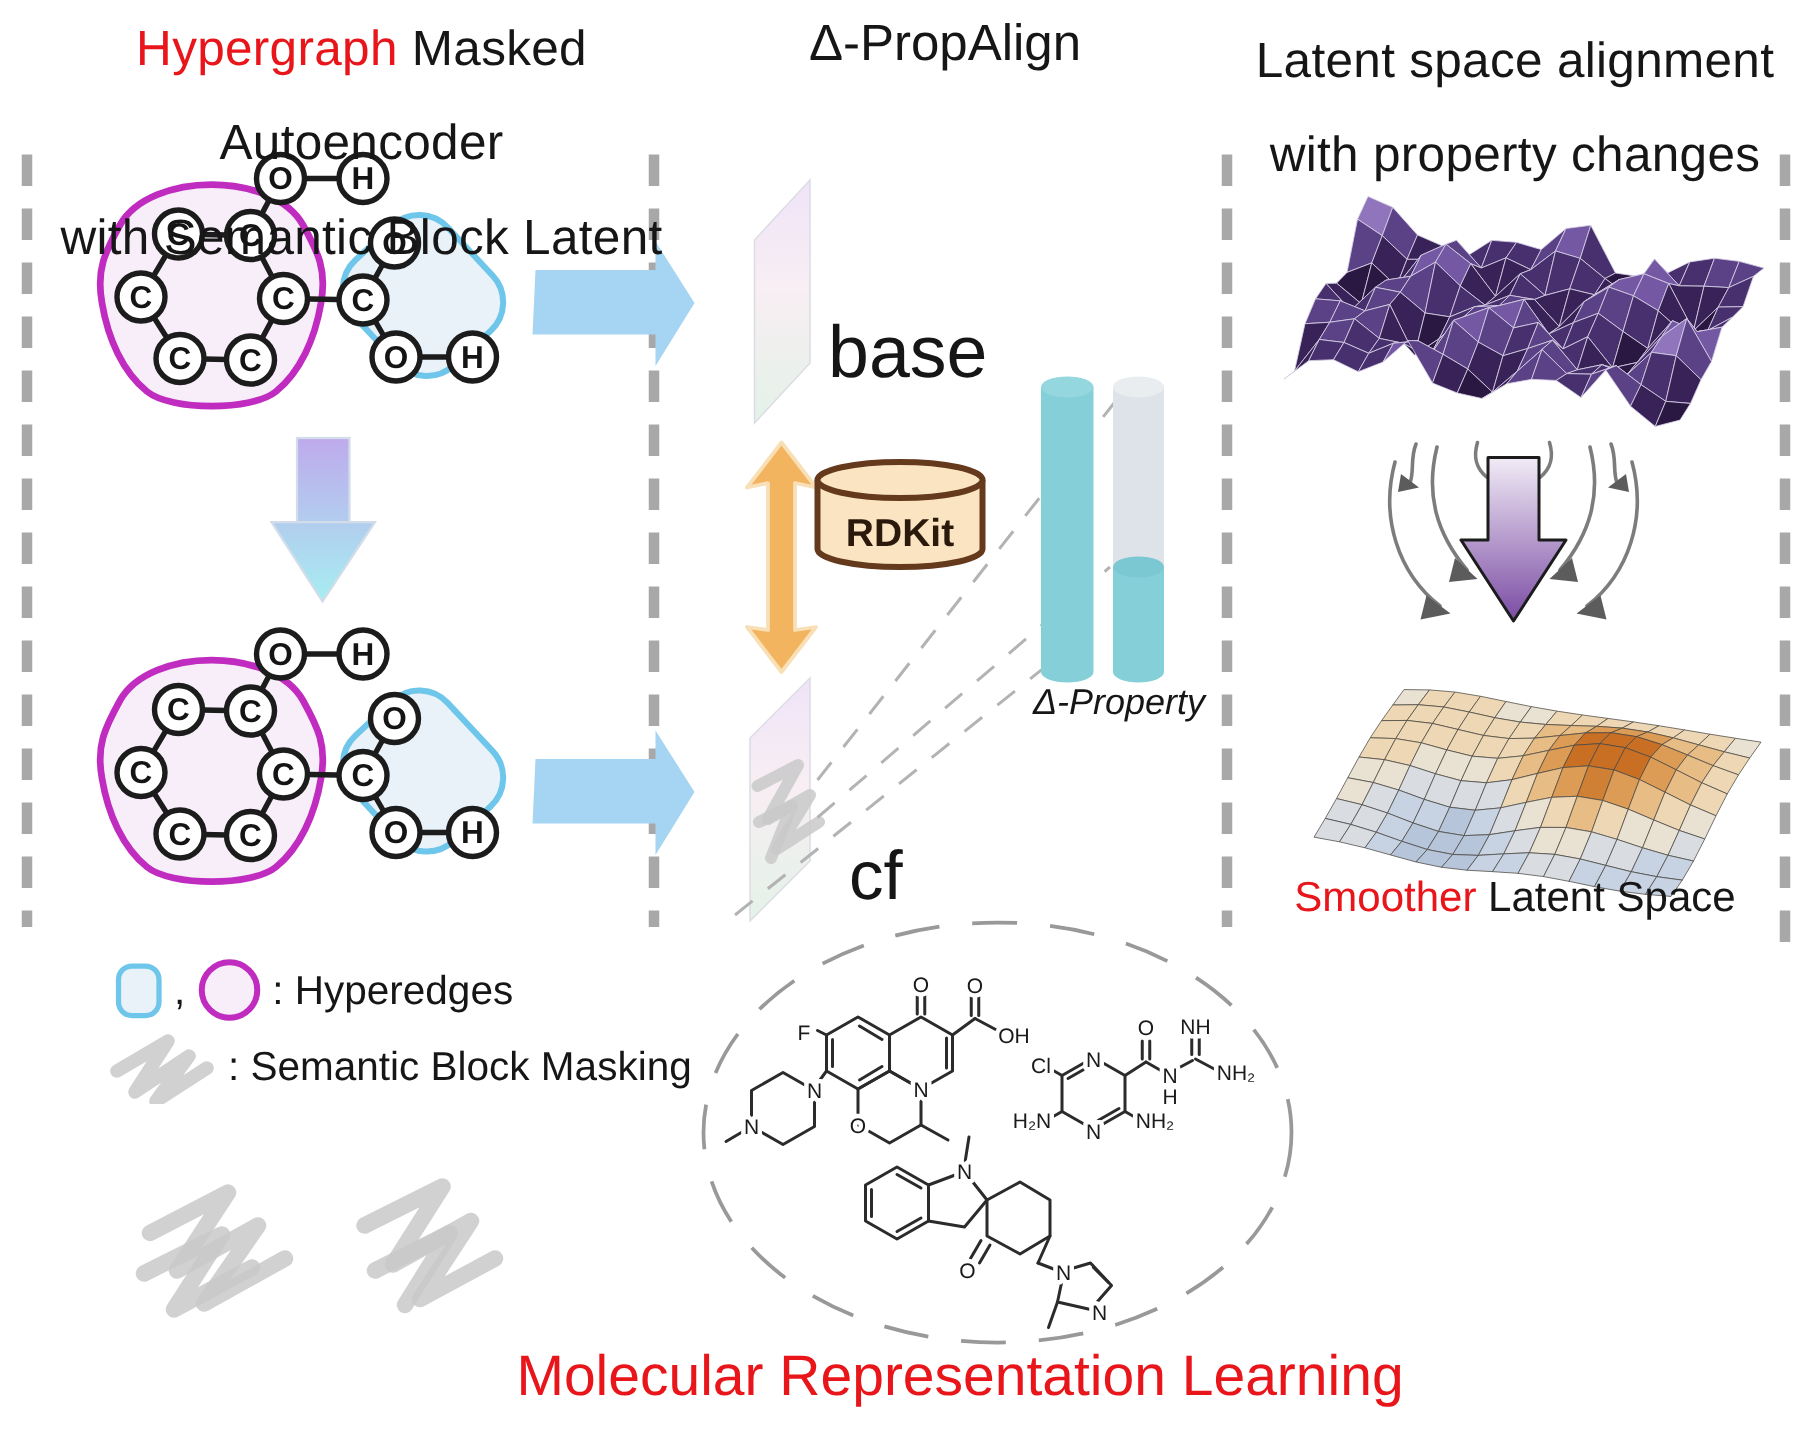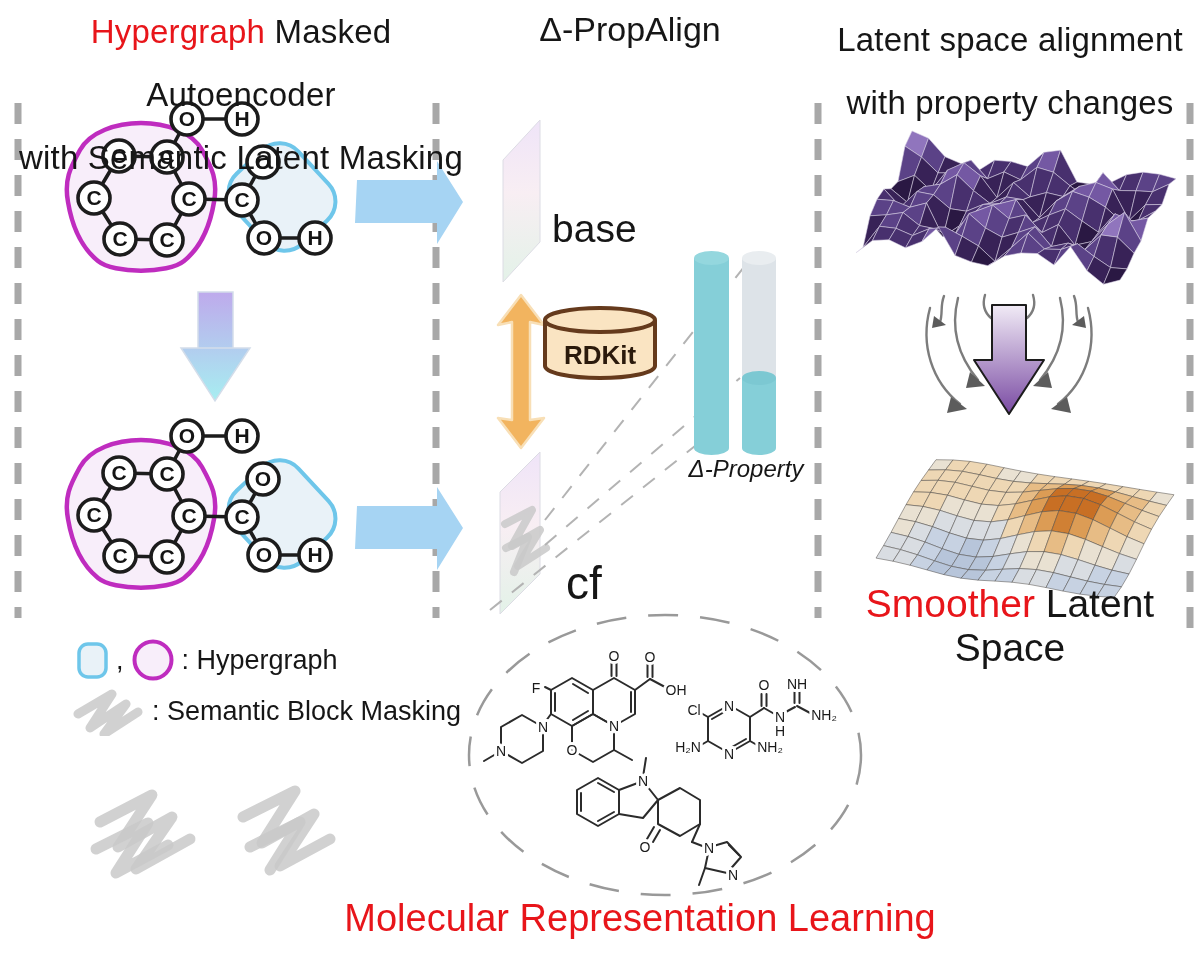--- a/index.html
+++ b/index.html
@@ -494,51 +494,51 @@
     <line class="chem" x1="705" y1="868" x2="699" y2="885"></line>
     <text class="chem-lbl" x="643" y="786">N</text>
     <text class="chem-lbl" x="645" y="852">O</text>
     <text class="chem-lbl" x="709" y="853">N</text>
     <text class="chem-lbl" x="733" y="880">N</text>
   </g>
 </svg>
 
 <div class="abs title tc" style="left:0;top:6;width:482px;">
   <div><span class="red">Hypergraph</span><span> Masked Autoencoder</span></div>
-  <div>with Semantic Latent Masking</div>
+  <div>with Semantic Block Latent</div>
 </div>
 
 <div class="abs title tc" style="left:820px;top:8px;width:380px;">
   <div>Latent space alignment</div>
   <div>with property changes</div>
 </div>
 
 <div class="abs tc" style="left:500px;top:10px;width:260px;font-size:34px;">Δ-PropAlign</div>
 
-<div class="abs big-label" style="left:552px;top:207px;font-size:39px;">base</div>
+<div class="abs big-label" style="left:552px;top:207px;font-size:49px;">base</div>
 
 <div class="abs big-label" style="left:566px;top:556px;font-size:46px;">cf</div>
 
 <div class="abs tc" style="left:680px;top:455px;width:132px;font-size:24px;font-style:italic;">Δ-Property</div>
 
-<div class="abs tc" style="left:820px;top:582px;width:380px;font-size:39px;">
+<div class="abs tc" style="left:820px;top:582px;width:380px;font-size:28px;">
   <span class="red">Smoother</span><span> Latent Space</span>
 </div>
 
 <div class="abs tc red" style="left:280px;top:897px;width:720px;font-size:38px;">Molecular Representation Learning</div>
 
 <div class="abs legend-row" style="left:76px;top:638px;gap:6px;">
   <svg width="34" height="42">
     <rect x="3" y="5" width="27" height="33" rx="9" fill="#e9f2f8" stroke="#6ec6ea" stroke-width="3.5"></rect>
   </svg>
   <span>,</span>
   <svg width="46" height="44">
     <circle cx="23" cy="22" r="18.5" fill="#f8eefa" stroke="#bf2cbf" stroke-width="4"></circle>
   </svg>
-  <span>: Hypergraph</span>
+  <span>: Hyperedges</span>
 </div>
 
 <div class="abs legend-row" style="left:70px;top:686px;gap:8px;justify-content:flex-end;">
   <svg width="74" height="50">
     <path class="scribble" stroke-width="9" d="M8,28 L42,8 L20,42 L56,18 L34,48 L68,26"></path>
   </svg>
   <span>: Semantic Block Masking</span>
 </div>
 
 </div>

